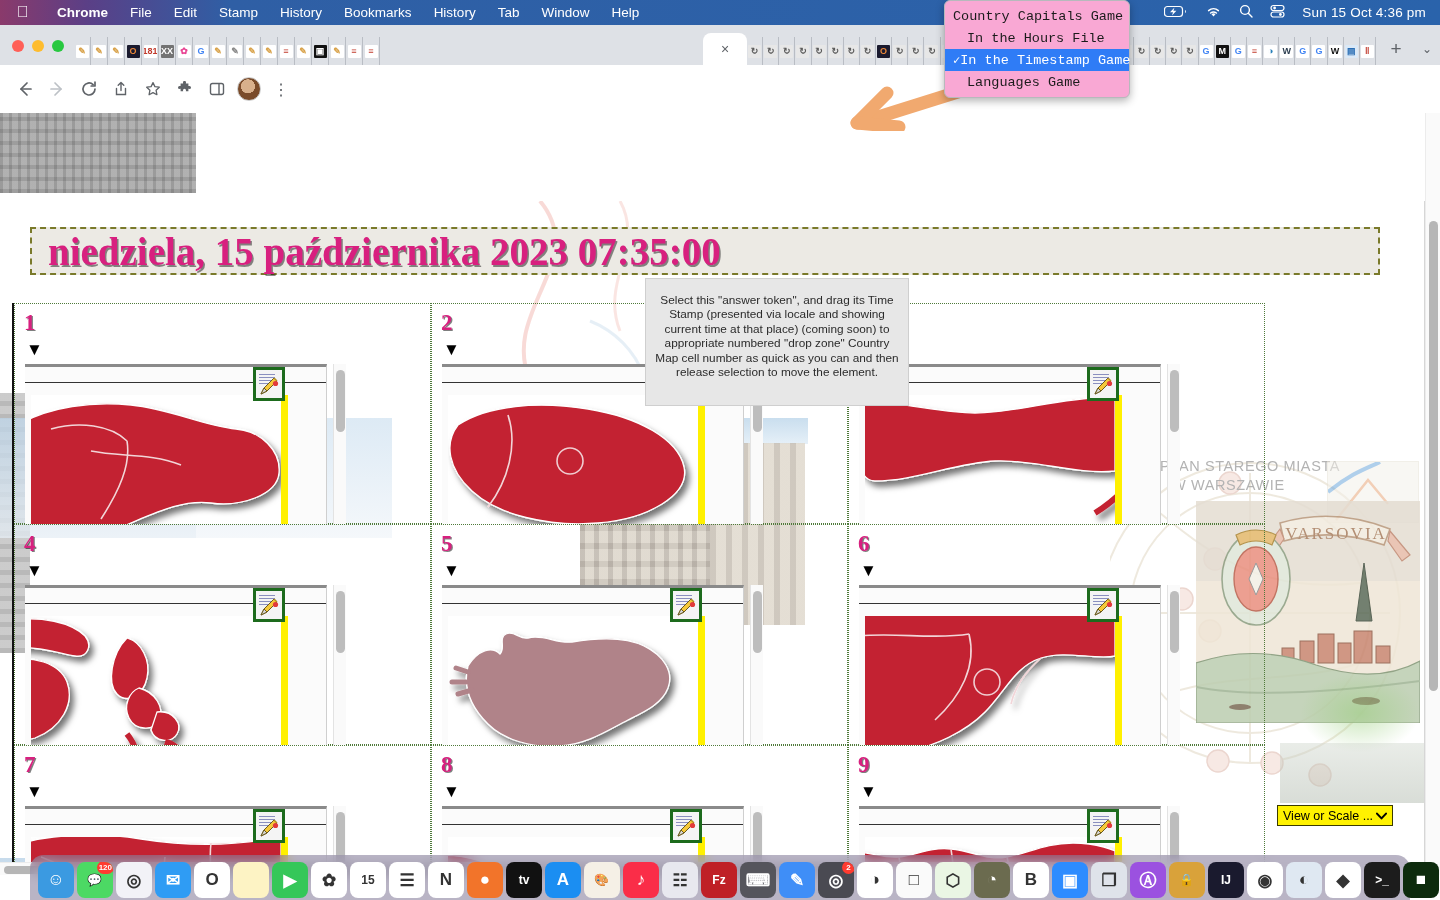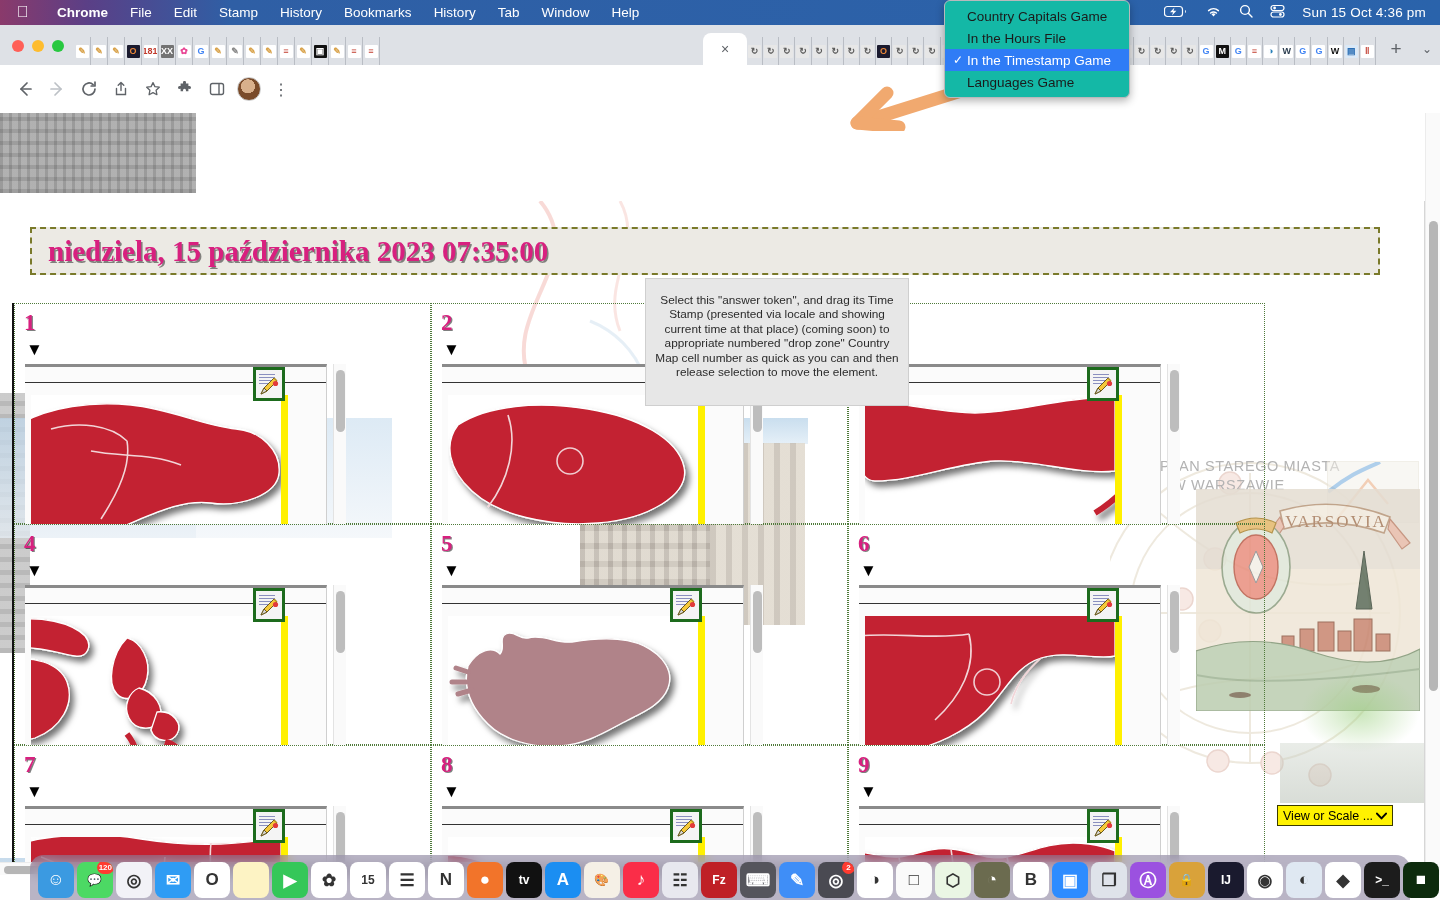--- a/index.html
+++ b/index.html
@@ -85,23 +85,23 @@
   .avatar { width: 24px; height: 24px; border-radius: 50%;
     background: radial-gradient(circle at 45% 38%, #d8b08c 0 38%, #7a4b2a 39% 100%);
     border: 1px solid #ccc; flex:none; margin: 0 3px;}
 
   
   #arrow-annotation { position:absolute; left: 843px; top: 58px; width: 122px; height: 48px; z-index: 540; pointer-events:none; }
 
   
   #game-menu {
     position: absolute; left: 944px; top: -25px; width: 186px;
-    background: #14b8a6; border: 1px solid #b7b9bc; border-radius: 6px;
+    background: #f9a8d4; border: 1px solid #b7b9bc; border-radius: 6px;
     box-shadow: 0 3px 9px rgba(0,0,0,.3); z-index: 650; padding: 4px 0;
-    font-size: 13.5px; color: #1b1b1b;
+    font-size: 13.5px; color: #1b1b1b; font-family: Liberation Mono, monospace;
   }
   #game-menu .item { height: 22px; display:flex; align-items:center; padding: 0 10px 0 8px; white-space: nowrap; }
   #game-menu .item .chk { width: 14px; display:inline-block; font-size: 12px; }
   #game-menu .item.sel { background: #2f7cf6; color: #fff; }
 
   
   #viewport { position: absolute; top: 88px; left: 0; width: 1440px; height: 762px;
     background: #fff; overflow: hidden; }
 
   
@@ -127,40 +127,40 @@
       repeating-linear-gradient(0deg, rgba(100,92,84,.22) 0 6px, rgba(225,220,210,.3) 6px 18px),
       #ddd6ca; opacity:.85;}
   #bg-photo-building2 { left: 710px; top: 330px; width: 95px; height: 182px;
     background:
       repeating-linear-gradient(90deg, rgba(130,120,110,.28) 0 6px, rgba(222,215,203,.4) 6px 16px),
       #e2dbcf; opacity:.85;}
   #bg-sky-photo { left: 576px; top: 305px; width: 232px; height: 26px;
     background: linear-gradient(180deg,#bcd6ea,#dfecf6); opacity:.8;}
   #bg-pink-curve { left: 470px; top: 88px; width: 260px; height: 300px; opacity:.5;}
   #bg-warsaw-plan { left: 1110px; top: 250px; width: 330px; height: 430px; opacity: .30; }
-  #bg-varsovia { left: 1196px; top: 376px; width: 224px; height: 222px; opacity: .85; }
+  #bg-varsovia { left: 1196px; top: 388px; width: 224px; height: 222px; opacity: .85; }
   .plan-label { position: absolute; left: 1160px; top: 344px; width: 230px;
      font-family: "Liberation Sans", sans-serif; font-size: 14.5px; color: #b3b3b3;
      letter-spacing: .6px; line-height: 19px; text-align: left; pointer-events:none; }
   .plan-label .l2 { padding-left: 12px; display:block;}
   #bg-minimap { left: 1327px; top: 348px; width: 92px; height: 62px;
      background: #f4f1ea; opacity:.55; border:1px solid #e7e2d6;}
   #bg-green-blob { left: 1300px; top: 560px; width: 120px; height: 80px;
      background: radial-gradient(ellipse at center, rgba(150,205,120,.5), rgba(150,205,120,0) 70%); }
   #bg-bottom-photo { left: 1280px; top: 630px; width: 160px; height: 60px;
      background: linear-gradient(180deg,#cfd6cc,#a9b3a6); opacity:.45;}
 
   
   #date-banner {
     position: absolute; left: 30px; top: 114px; width: 1350px; height: 48px;
     background: #eceae4; border: 2px dashed #7a7a2a;
     display: flex; align-items: center; z-index: 60;
   }
   #date-banner .txt {
-    font-family: "Liberation Serif", serif; font-size: 29px; font-weight: bold;
+    font-family: "Liberation Serif", serif; font-size: 39px; font-weight: bold;
     color: #d8207f; padding-left: 16px; white-space: nowrap;
     text-shadow: 1.5px 1.5px 0 rgba(0,0,0,.45);
   }
 
   
   #tooltip {
     position: absolute; left: 645px; top: 165px; width: 264px; height: 128px;
     background: #e7e7e7; border: 1px solid #cfcfcf; z-index: 200;
     font-size: 11.8px; color: #2b2b2b; line-height: 14.4px;
     padding: 14px 9px 0 9px; text-align: center;

